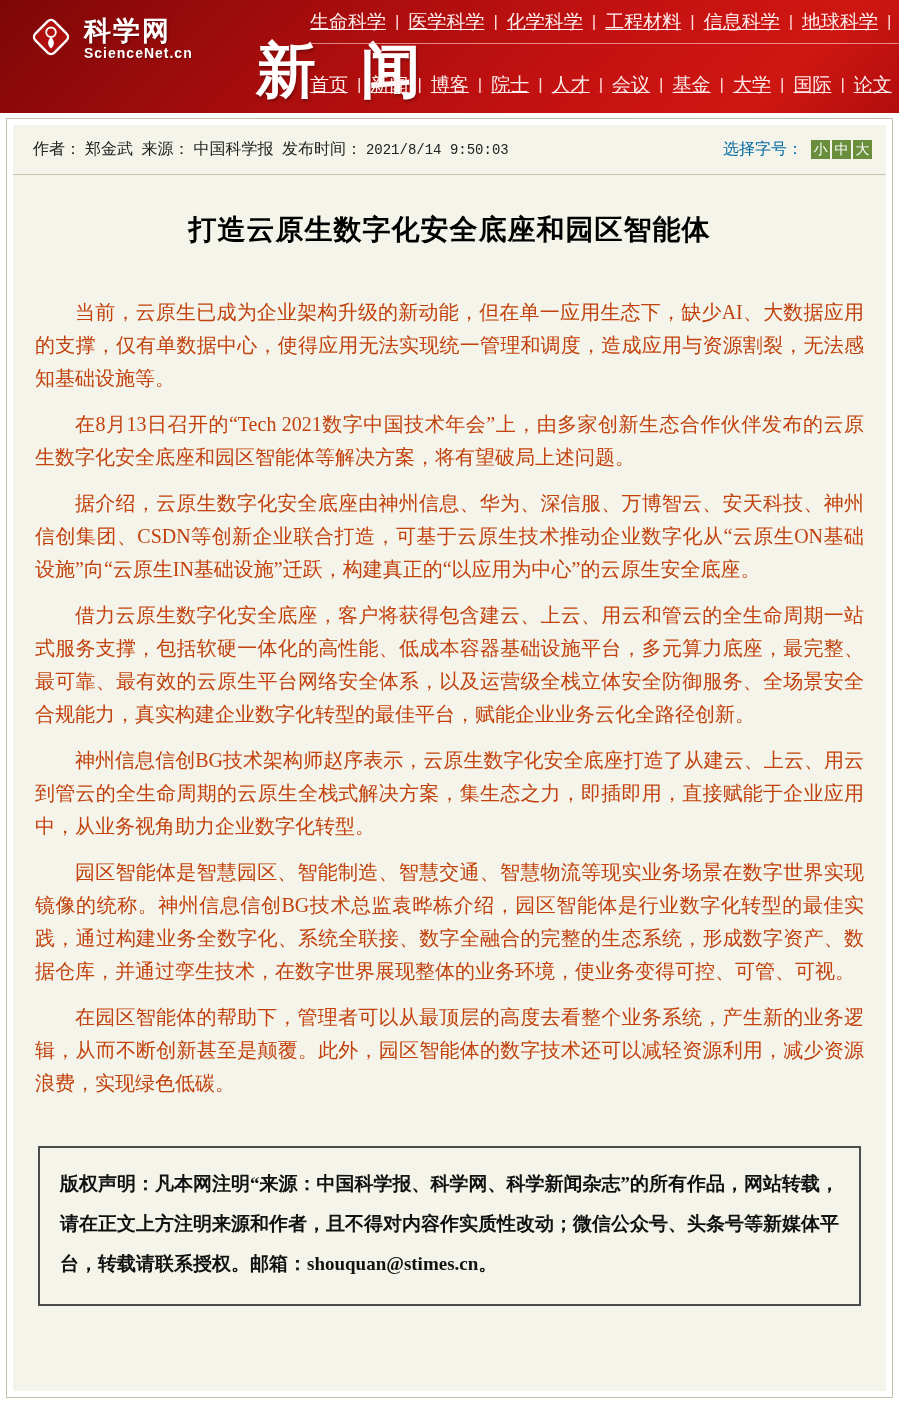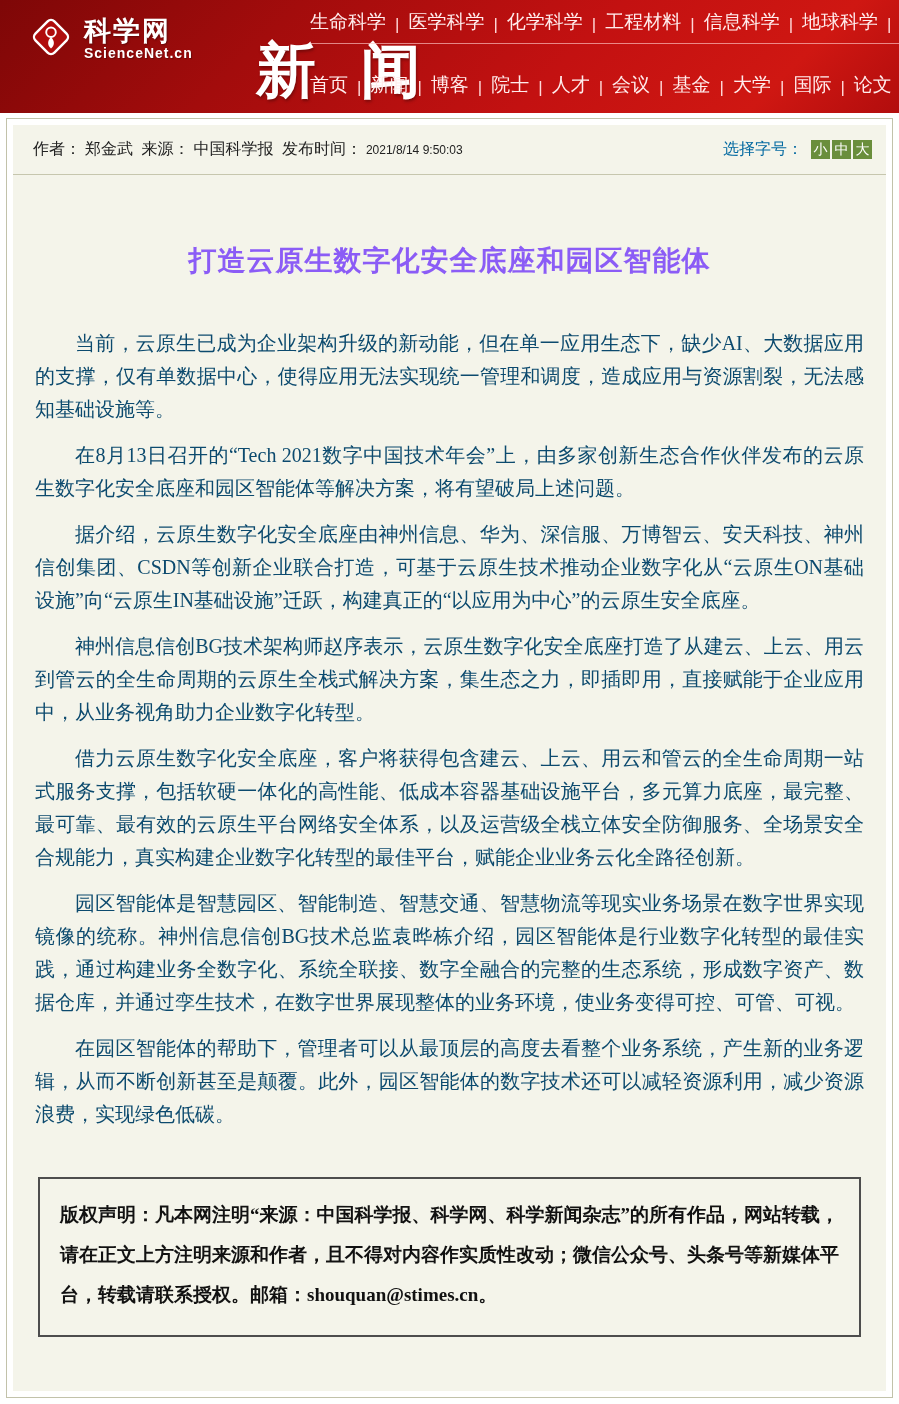--- a/index.html
+++ b/index.html
@@ -15,22 +15,22 @@
   .logo-icon { width:46px; height:46px; margin-top:2px; }
   .logo-text { margin-left:10px; color:#fff; }
   .logo-cn { font-size:27px; font-weight:bold; letter-spacing:2px; line-height:30px;
              text-shadow:1px 1px 2px rgba(0,0,0,.35); }
   .logo-en { font-size:14px; font-weight:bold; letter-spacing:1px; line-height:14px;
              text-shadow:1px 1px 1px rgba(0,0,0,.3); }
   .section-title { position:absolute; left:256px; top:36px; color:#fff; font-size:60px;
                    font-weight:bold; letter-spacing:14px; line-height:70px;
                    text-shadow:1px 2px 3px rgba(0,0,0,.3); }
   .nav-top, .nav-bottom {
-    position:absolute; left:310px; right:0; display:flex; align-items:flex-end;
-    white-space:nowrap; overflow:hidden; color:#ffecec; font-size:19px;
+    position:absolute; left:310px; right:0; display:flex; align-items:center;
+    white-space:nowrap; overflow:hidden; color:#ffecec; font-size:19px;text-decoration:underline;
   }
   .nav-top { top:9px; height:26px; }
   .nav-bottom { top:72px; height:26px; }
   .nav-sep { margin:0 9px; color:#ffd9d9; font-size:17px; }
   .nav-link { cursor:pointer; }
   .nav-divider { position:absolute; left:310px; right:0; top:43px; height:1px;
                  background:rgba(255,200,200,.65); }
 
   
   .frame {
@@ -39,38 +39,38 @@
   }
   .content { background:#f4f4ea; height:100%; }
 
   
   .meta-bar {
     display:flex; align-items:center; justify-content:space-between;
     height:50px; padding:0 14px 0 20px; border-bottom:1px solid #c6c6ae;
     font-size:16px; color:#222;
   }
   .meta-left span { margin-right:4px; }
-  .meta-date { font-family:Liberation Sans, sans-serif; font-size:12px; }
+  .meta-date { font-family:Liberation Mono, monospace; font-size:14px; }
   .meta-right { display:flex; align-items:center; }
   .fs-label { margin-right:6px; color:#0369a1; }
   .fs-btn {
     display:inline-block; width:19px; height:19px; line-height:19px; text-align:center;
     background:#6a8e3c; color:#fff; font-size:14px; margin-left:2px; cursor:pointer;
   }
 
   
   .article { padding:0 22px; }
   .article-title {
-    margin-top:67px; text-align:center; color:#8b5cf6;
+    margin-top:36px; text-align:center; color:#000000;
     font-size:28px; font-weight:bold; letter-spacing:1px;
   }
   .article-body { margin-top:47px; }
   .article-body p {
     font-family:"Liberation Serif", serif;
-    font-size:20px; line-height:33px; color:#0c4a6e;
+    font-size:20px; line-height:33px; color:#c2410c;
     text-align:justify; text-indent:2em; margin-top:13px;
   }
   .article-body p:first-child { margin-top:0; }
 
   
   .copyright-box {
     margin:46px 25px 0 25px; border:2px solid #4d4d4d; background:#f4f4ea;
     padding:16px 20px 20px 20px;
   }
   .copyright-box p {
@@ -155,22 +155,22 @@
       </div>
     </div>
 
     <div class="article">
       <h1 class="article-title">打造云原生数字化安全底座和园区智能体</h1>
 
       <div class="article-body">
         <p>当前，云原生已成为企业架构升级的新动能，但在单一应用生态下，缺少AI、大数据应用的支撑，仅有单数据中心，使得应用无法实现统一管理和调度，造成应用与资源割裂，无法感知基础设施等。</p>
         <p>在8月13日召开的“Tech 2021数字中国技术年会”上，由多家创新生态合作伙伴发布的云原生数字化安全底座和园区智能体等解决方案，将有望破局上述问题。</p>
         <p>据介绍，云原生数字化安全底座由神州信息、华为、深信服、万博智云、安天科技、神州信创集团、CSDN等创新企业联合打造，可基于云原生技术推动企业数字化从“云原生ON基础设施”向“云原生IN基础设施”迁跃，构建真正的“以应用为中心”的云原生安全底座。</p>
+        <p>借力云原生数字化安全底座，客户将获得包含建云、上云、用云和管云的全生命周期一站式服务支撑，包括软硬一体化的高性能、低成本容器基础设施平台，多元算力底座，最完整、最可靠、最有效的云原生平台网络安全体系，以及运营级全栈立体安全防御服务、全场景安全合规能力，真实构建企业数字化转型的最佳平台，赋能企业业务云化全路径创新。</p>
         <p>神州信息信创BG技术架构师赵序表示，云原生数字化安全底座打造了从建云、上云、用云到管云的全生命周期的云原生全栈式解决方案，集生态之力，即插即用，直接赋能于企业应用中，从业务视角助力企业数字化转型。</p>
-        <p>借力云原生数字化安全底座，客户将获得包含建云、上云、用云和管云的全生命周期一站式服务支撑，包括软硬一体化的高性能、低成本容器基础设施平台，多元算力底座，最完整、最可靠、最有效的云原生平台网络安全体系，以及运营级全栈立体安全防御服务、全场景安全合规能力，真实构建企业数字化转型的最佳平台，赋能企业业务云化全路径创新。</p>
         <p>园区智能体是智慧园区、智能制造、智慧交通、智慧物流等现实业务场景在数字世界实现镜像的统称。神州信息信创BG技术总监袁晔栋介绍，园区智能体是行业数字化转型的最佳实践，通过构建业务全数字化、系统全联接、数字全融合的完整的生态系统，形成数字资产、数据仓库，并通过孪生技术，在数字世界展现整体的业务环境，使业务变得可控、可管、可视。</p>
         <p>在园区智能体的帮助下，管理者可以从最顶层的高度去看整个业务系统，产生新的业务逻辑，从而不断创新甚至是颠覆。此外，园区智能体的数字技术还可以减轻资源利用，减少资源浪费，实现绿色低碳。</p>
       </div>
     </div>
 
     <div class="copyright-box">
       <p>版权声明：凡本网注明“来源：中国科学报、科学网、科学新闻杂志”的所有作品，网站转载，请在正文上方注明来源和作者，且不得对内容作实质性改动；微信公众号、头条号等新媒体平台，转载请联系授权。邮箱：shouquan@stimes.cn。</p>
     </div>
 
   </div>

